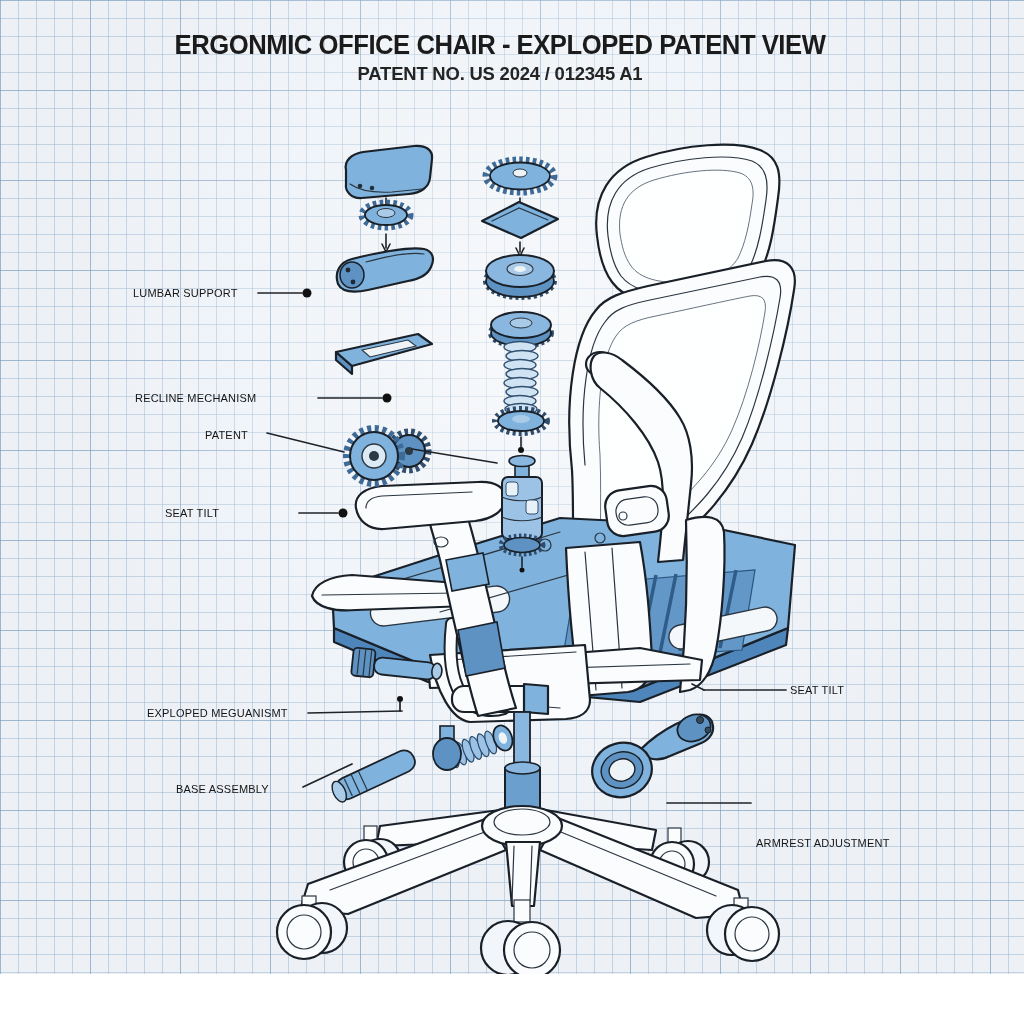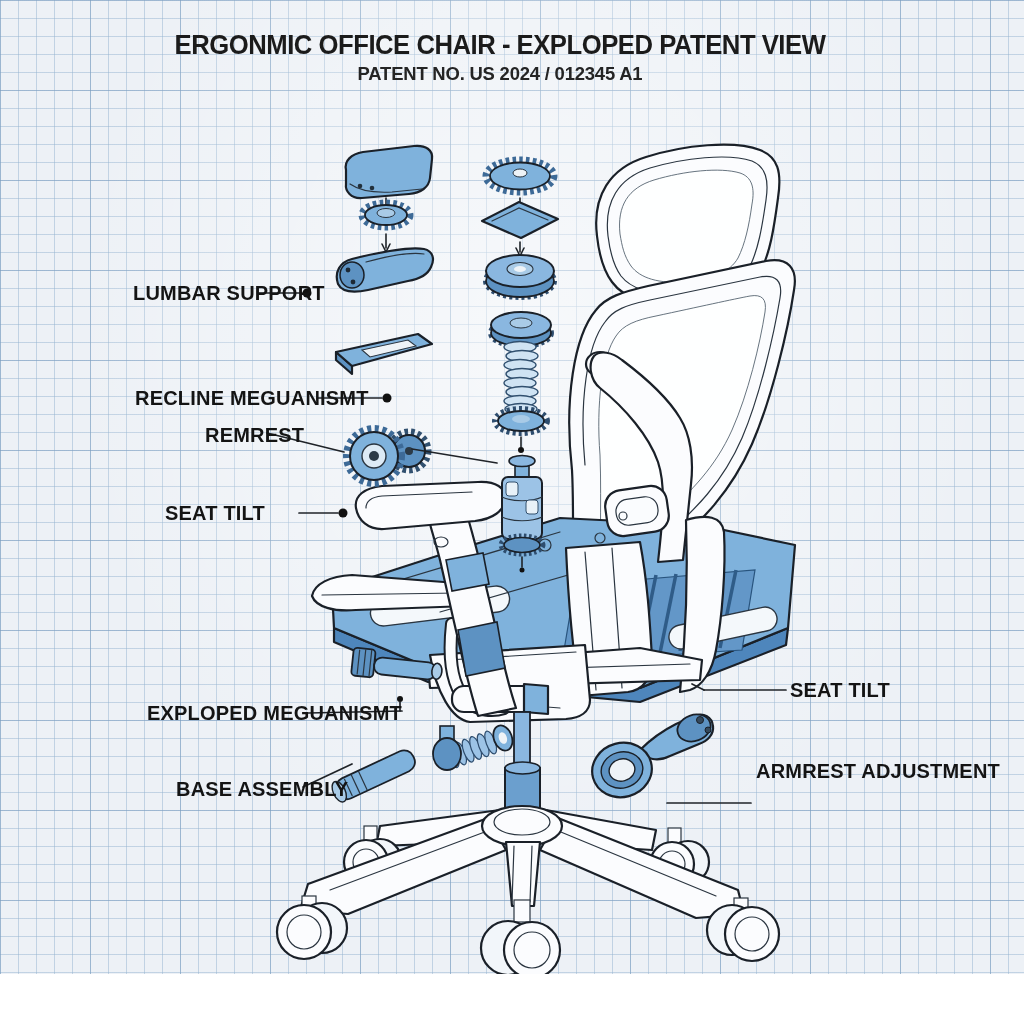--- a/index.html
+++ b/index.html
@@ -20,21 +20,21 @@
       linear-gradient(to bottom, rgba(150,180,208,.50) 1px, transparent 1px);
     background-size:auto,90px 90px,90px 90px,18px 18px,18px 18px;
     padding-left:35px;
   }
   #chair-svg{position:absolute;inset:0;}
   .hdr{position:absolute;left:0;width:1000px;text-align:center;color:#1b1b1b;}
   #title{top:30px;font-size:27px;font-weight:700;letter-spacing:-.5px;transform:scaleX(.95);}
   #subtitle{top:63px;font-size:19px;font-weight:600;letter-spacing:-.2px;color:#242424;transform:scaleX(.97);}
   .lbl{
     position:absolute;transform:translateY(-50%);
-    font-size:20px;font-weight:700;letter-spacing:.2px;color:var(--label-text);white-space:nowrap;
+    font-size:11px;font-weight:400;letter-spacing:.2px;color:var(--label-text);white-space:nowrap;
   }
   
   .o{stroke:var(--outline);stroke-width:2.2;stroke-linejoin:round;stroke-linecap:round;}
   .o1{stroke:#2a3540;stroke-width:1.2;stroke-linecap:round;fill:none;}
   .wht{fill:var(--white-part);}
   .mesh{fill:rgba(255,255,255,.78);}
   .blu{fill:var(--part-blue);}
   .blud{fill:var(--part-blue-dark);}
   .bludd{fill:var(--part-blue-deep);}
   .blul{fill:var(--part-blue-light);}
@@ -317,20 +317,20 @@
         <circle cx="400" cy="699" r="3" class="dot"></circle>
         <path class="ldr" d="M400 702 V711"></path>
       <path class="ldr" d="M303 787 L352 764"></path>
       <path class="ldr" d="M704 690 H786"></path>
         <path class="ldr" d="M704 690 L692 684"></path>
       <path class="ldr" d="M667 803 H751"></path>
     </g>
   </svg>
 
   <div class="lbl" style="left:133px;top:293px">LUMBAR SUPPORT</div>
-  <div class="lbl" style="left:135px;top:398px">RECLINE MEGUANISMT</div>
-  <div class="lbl" style="left:205px;top:435px">REMREST</div>
+  <div class="lbl" style="left:135px;top:398px">RECLINE MECHANISM</div>
+  <div class="lbl" style="left:205px;top:435px">PATENT</div>
   <div class="lbl" style="left:165px;top:513px">SEAT TILT</div>
   <div class="lbl" style="left:147px;top:713px">EXPLOPED MEGUANISMT</div>
   <div class="lbl" style="left:176px;top:789px">BASE ASSEMBLY</div>
   <div class="lbl" style="left:790px;top:690px">SEAT TILT</div>
-  <div class="lbl" style="left:756px;top:771px">ARMREST ADJUSTMENT</div>
+  <div class="lbl" style="left:756px;top:843px">ARMREST ADJUSTMENT</div>
 </div>
 
 </body></html>

